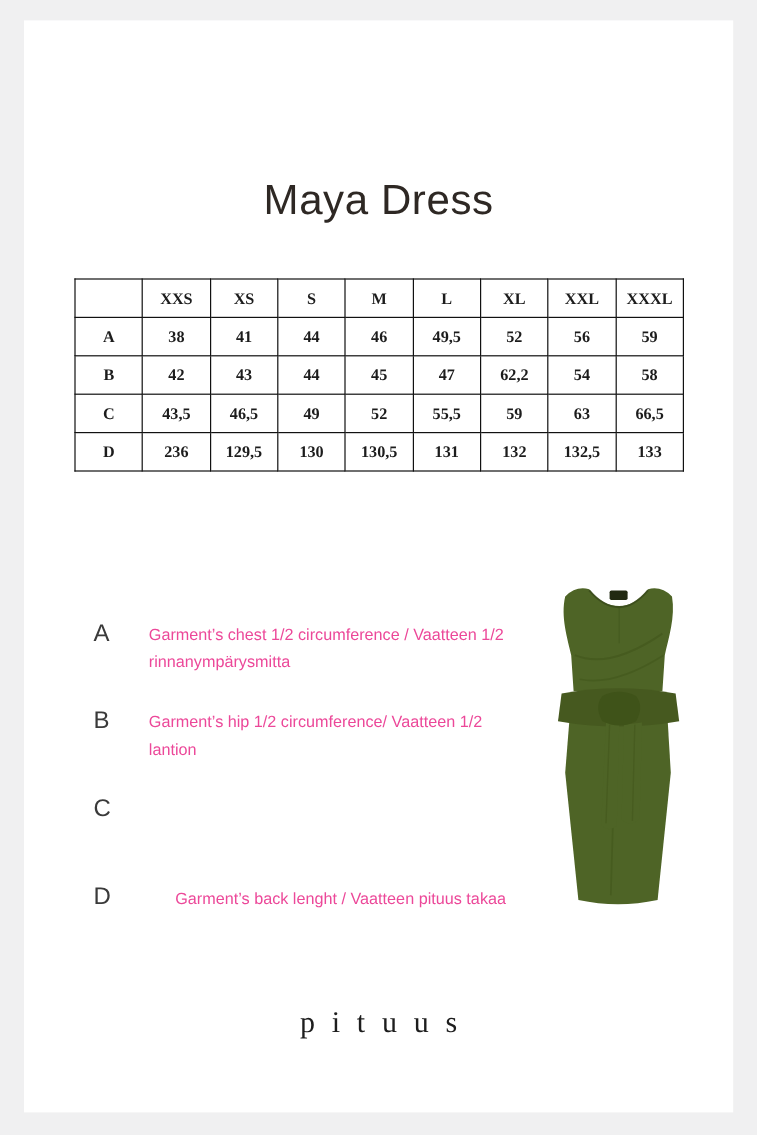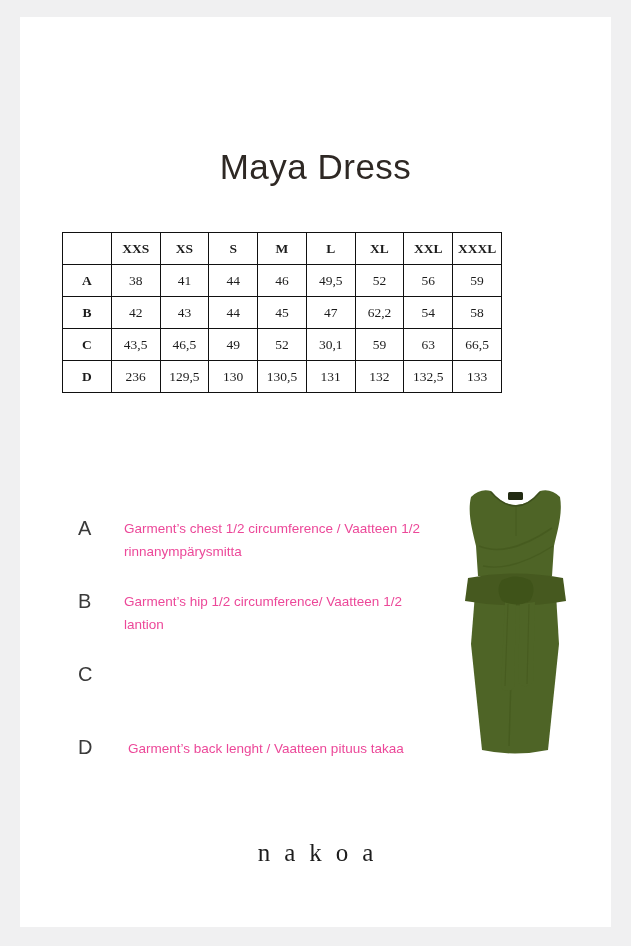--- a/index.html
+++ b/index.html
@@ -14,49 +14,49 @@
     background:#ffffff;
   }
   .title{
     position:absolute;left:0;top:130px;width:100%;
     text-align:center;
     font-size:35px;letter-spacing:.5px;color:#2e2824;
     font-weight:400;
   }
   
   .size-table-wrap{
-    position:absolute;left:42px;top:215px;width:440px;
+    position:absolute;left:42px;top:215px;width:508px;
   }
   table.size-table{
     width:100%;border-collapse:collapse;table-layout:fixed;
     font-family:"Liberation Serif", serif;color:#1c1c1c;
   }
   table.size-table th, table.size-table td{
     border:1.6px solid #111;
     height:31px;text-align:center;vertical-align:middle;
     font-size:13.5px;padding:0;
   }
   table.size-table thead th{font-weight:bold;}
   table.size-table tbody th{font-weight:bold;}
-  table.size-table td{font-weight:normal;}
+  table.size-table td{font-weight:bold;}
   
   .legend-row{position:absolute;left:58px;width:360px;display:flex;}
   .legend-letter{
     width:28px;flex:0 0 28px;
     font-size:20px;color:#3a3a3a;line-height:23px;
     font-family:"Liberation Sans", sans-serif;
   }
   .legend-text{
     margin-left:18px;font-size:13.5px;color:#ec4899;line-height:23px;
   }
   .pos-a{top:500px;}
   .pos-b{top:573px;}
   .pos-c{top:646px;}
   .pos-d{top:719px;}
-  .pos-d .legend-text{margin-left:22px;line-height:26px;text-align:right;}
+  .pos-d .legend-text{margin-left:40px;line-height:26px;text-align:right;}
   
   .dress-wrap{position:absolute;left:430px;top:467px;width:132px;height:284px;}
   
   .brand-logo{
     position:absolute;left:0;top:822px;width:100%;
     text-align:center;
     font-family:"Liberation Serif", serif;
     font-size:25px;color:#1d1d1d;
     letter-spacing:14px;text-indent:14px;
   }
@@ -105,21 +105,21 @@
           <td>62,2</td>
           <td>54</td>
           <td>58</td>
         </tr>
         <tr>
           <th>C</th>
           <td>43,5</td>
           <td>46,5</td>
           <td>49</td>
           <td>52</td>
-          <td>30,1</td>
+          <td>55,5</td>
           <td>59</td>
           <td>63</td>
           <td>66,5</td>
         </tr>
         <tr>
           <th>D</th>
           <td>236</td>
           <td>129,5</td>
           <td>130</td>
           <td>130,5</td>
@@ -180,15 +180,15 @@
 
       <path d="M 55 118 L 51 204 Q 58 210 64 204 L 66 120 Z" fill="#4e6426"></path>
       <path d="M 70 120 L 68 199 Q 76 206 83 198 L 85 118 Z" fill="#4e6426"></path>
       <path d="M 58 120 L 55 202" stroke="#3f5319" stroke-width="1.1" fill="none" opacity="0.5"></path>
       <path d="M 79 120 L 77 200" stroke="#3f5319" stroke-width="1.1" fill="none" opacity="0.5"></path>
 
       <path d="M 52 96 Q 66 89 80 96 Q 87 105 80 117 Q 66 124 52 117 Q 45 105 52 96 Z" fill="#3f5319"></path>
     </svg>
   </div>
 
-  <div class="brand-logo">nakoa</div>
+  <div class="brand-logo">pituus</div>
 
 </div>
 
 </body></html>

